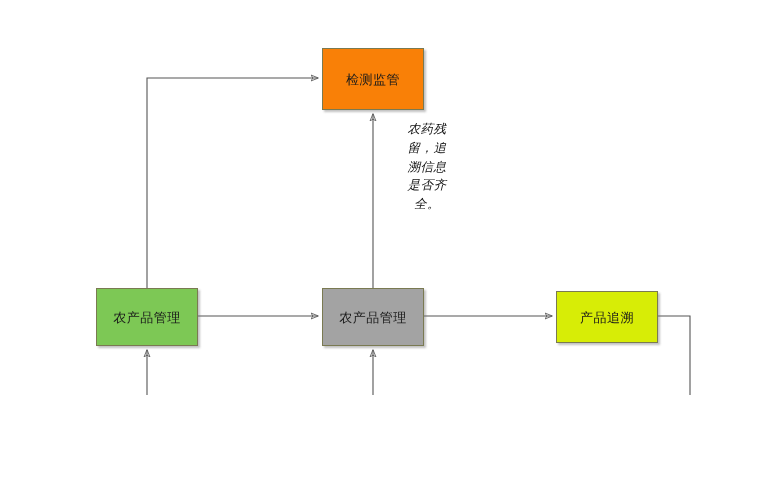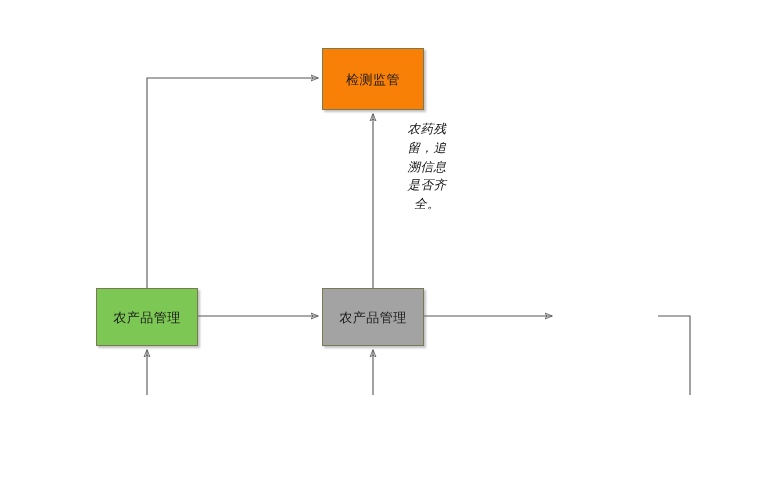--- a/index.html
+++ b/index.html
@@ -105,20 +105,21 @@
 
     <path d="M 373 404 L 373 350" marker-end="url(#arrow)"></path>
   </svg>
 
   <div class="node" id="node-inspection">检测监管</div>
 
   <div class="node" id="node-agri-input">农产品管理</div>
 
   <div class="node" id="node-agri-product">农产品管理</div>
 
+  <div class="node" id="node-traceability">产品追溯</div>
 
 
   <div class="edge-label" id="label-residue">农药残
 留，追
 溯信息
 是否齐
 全。</div>
 
 </div>
 

